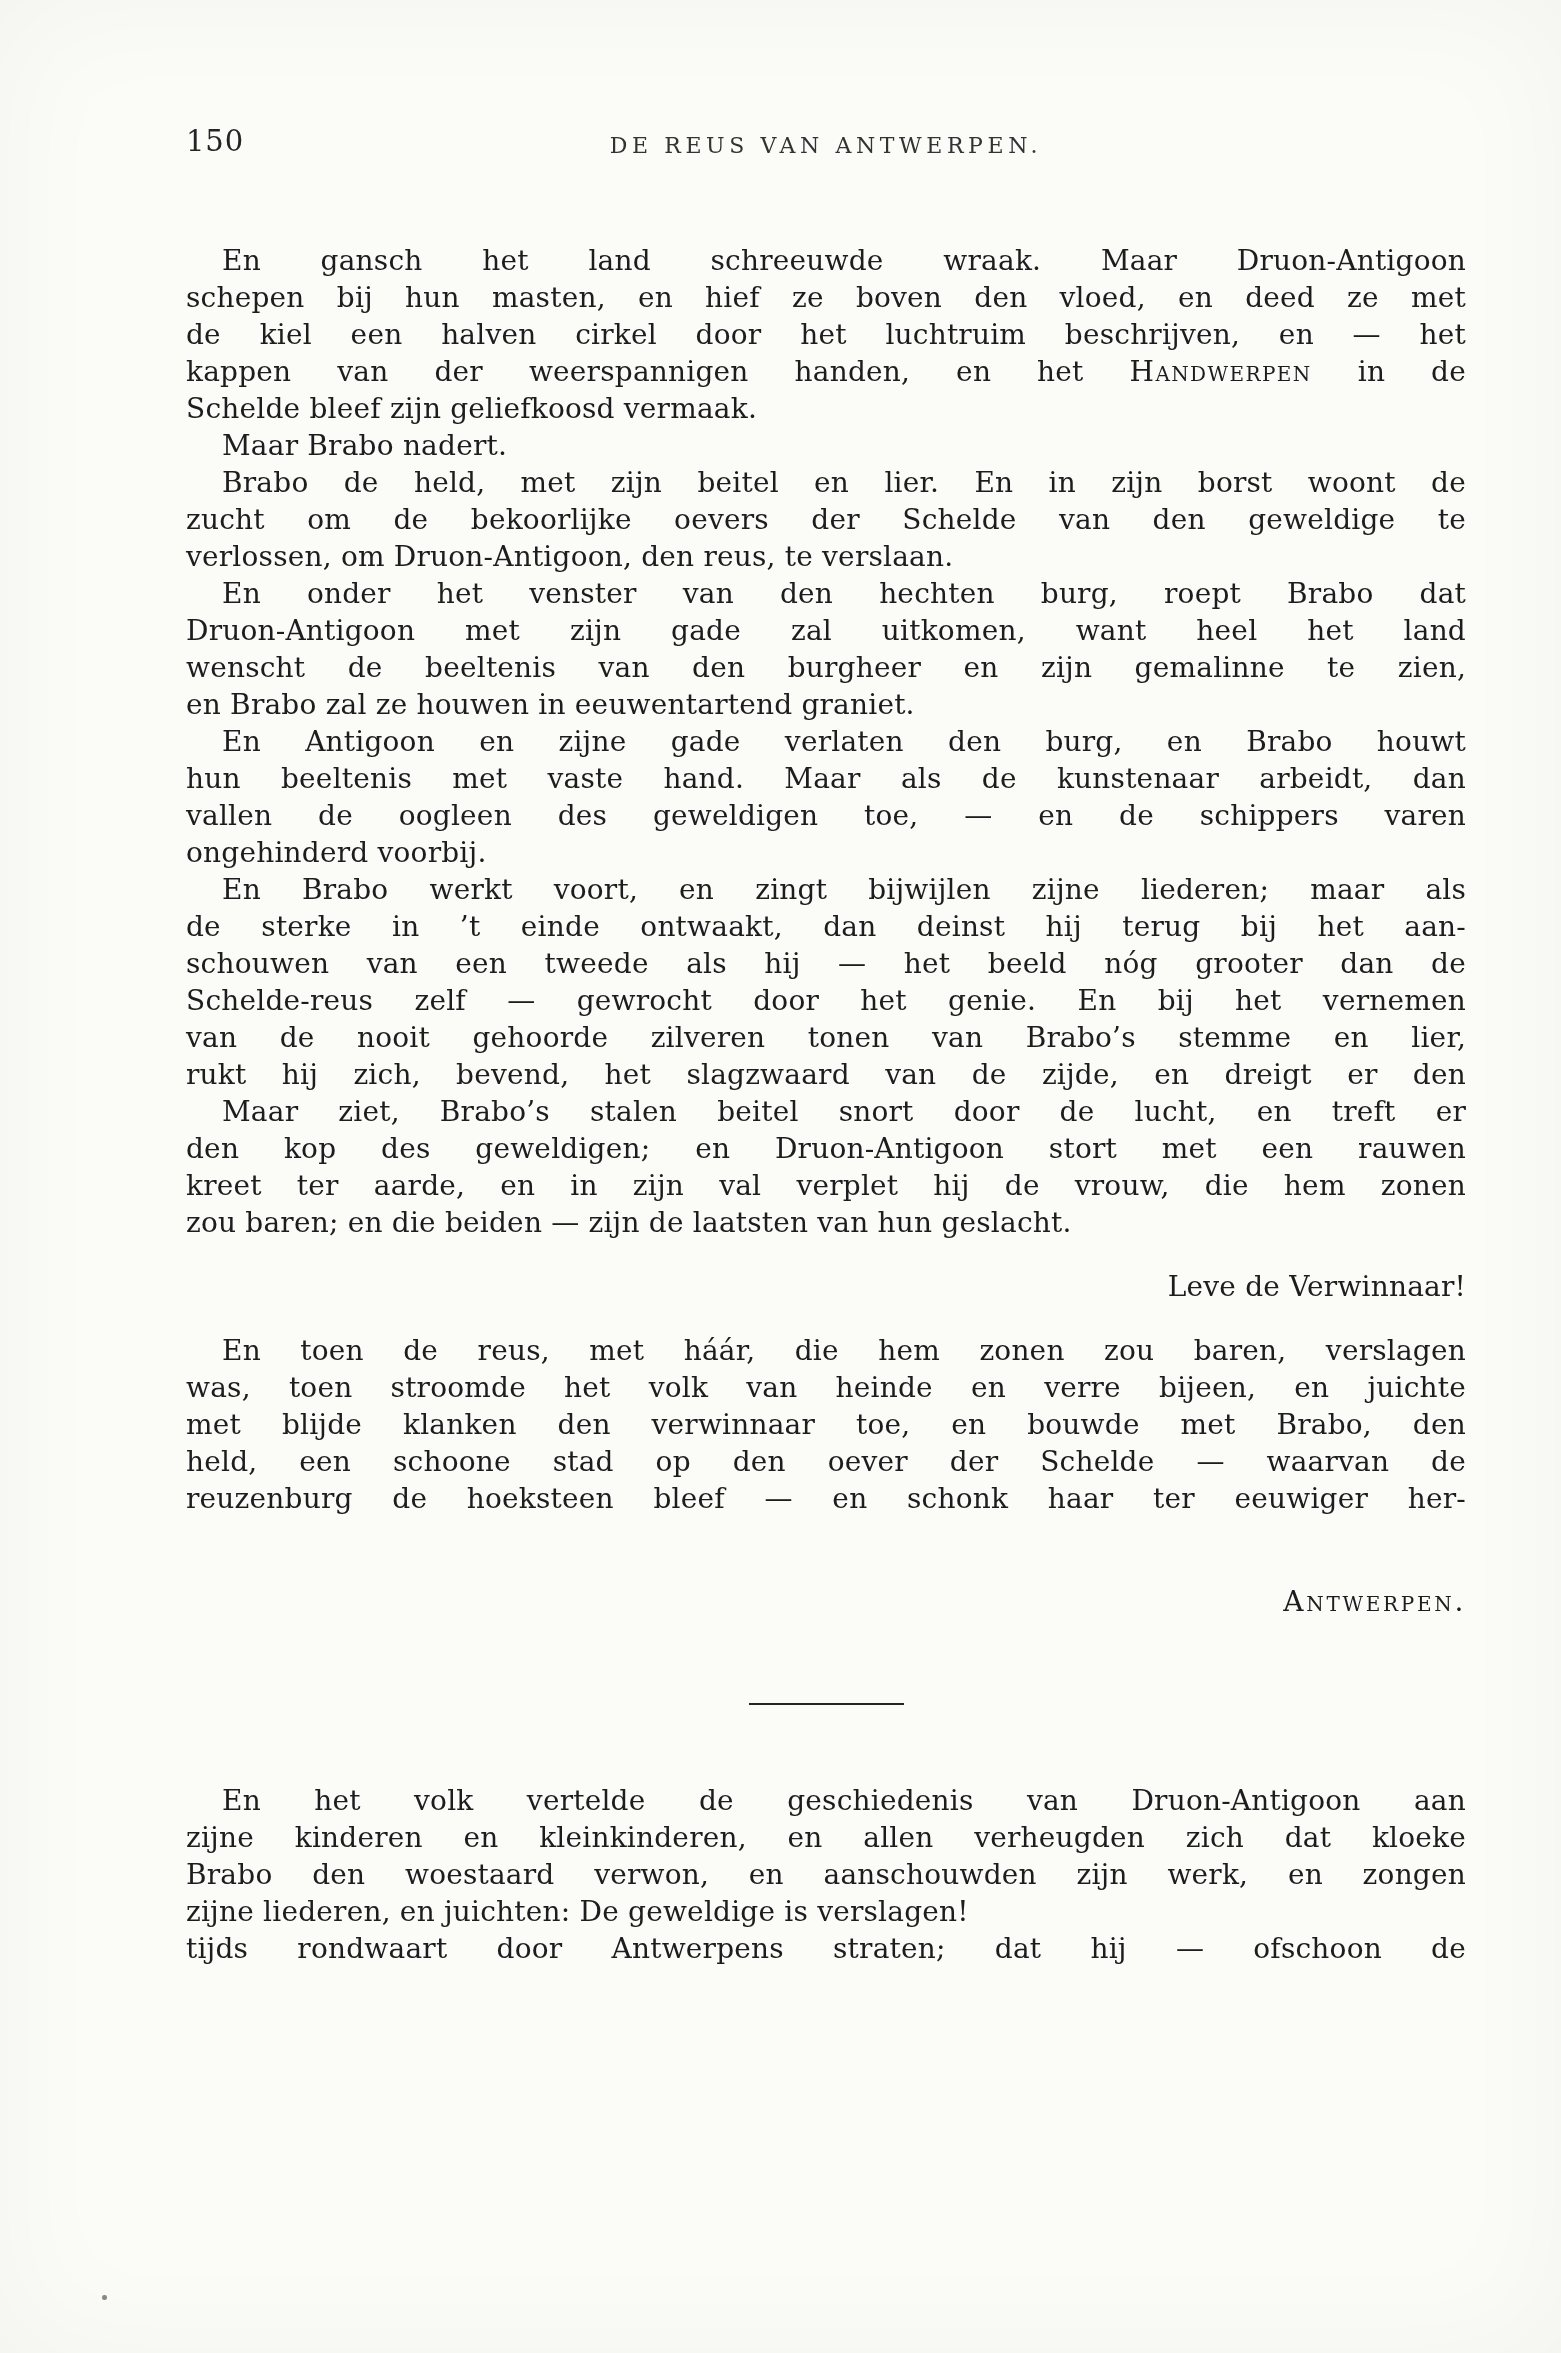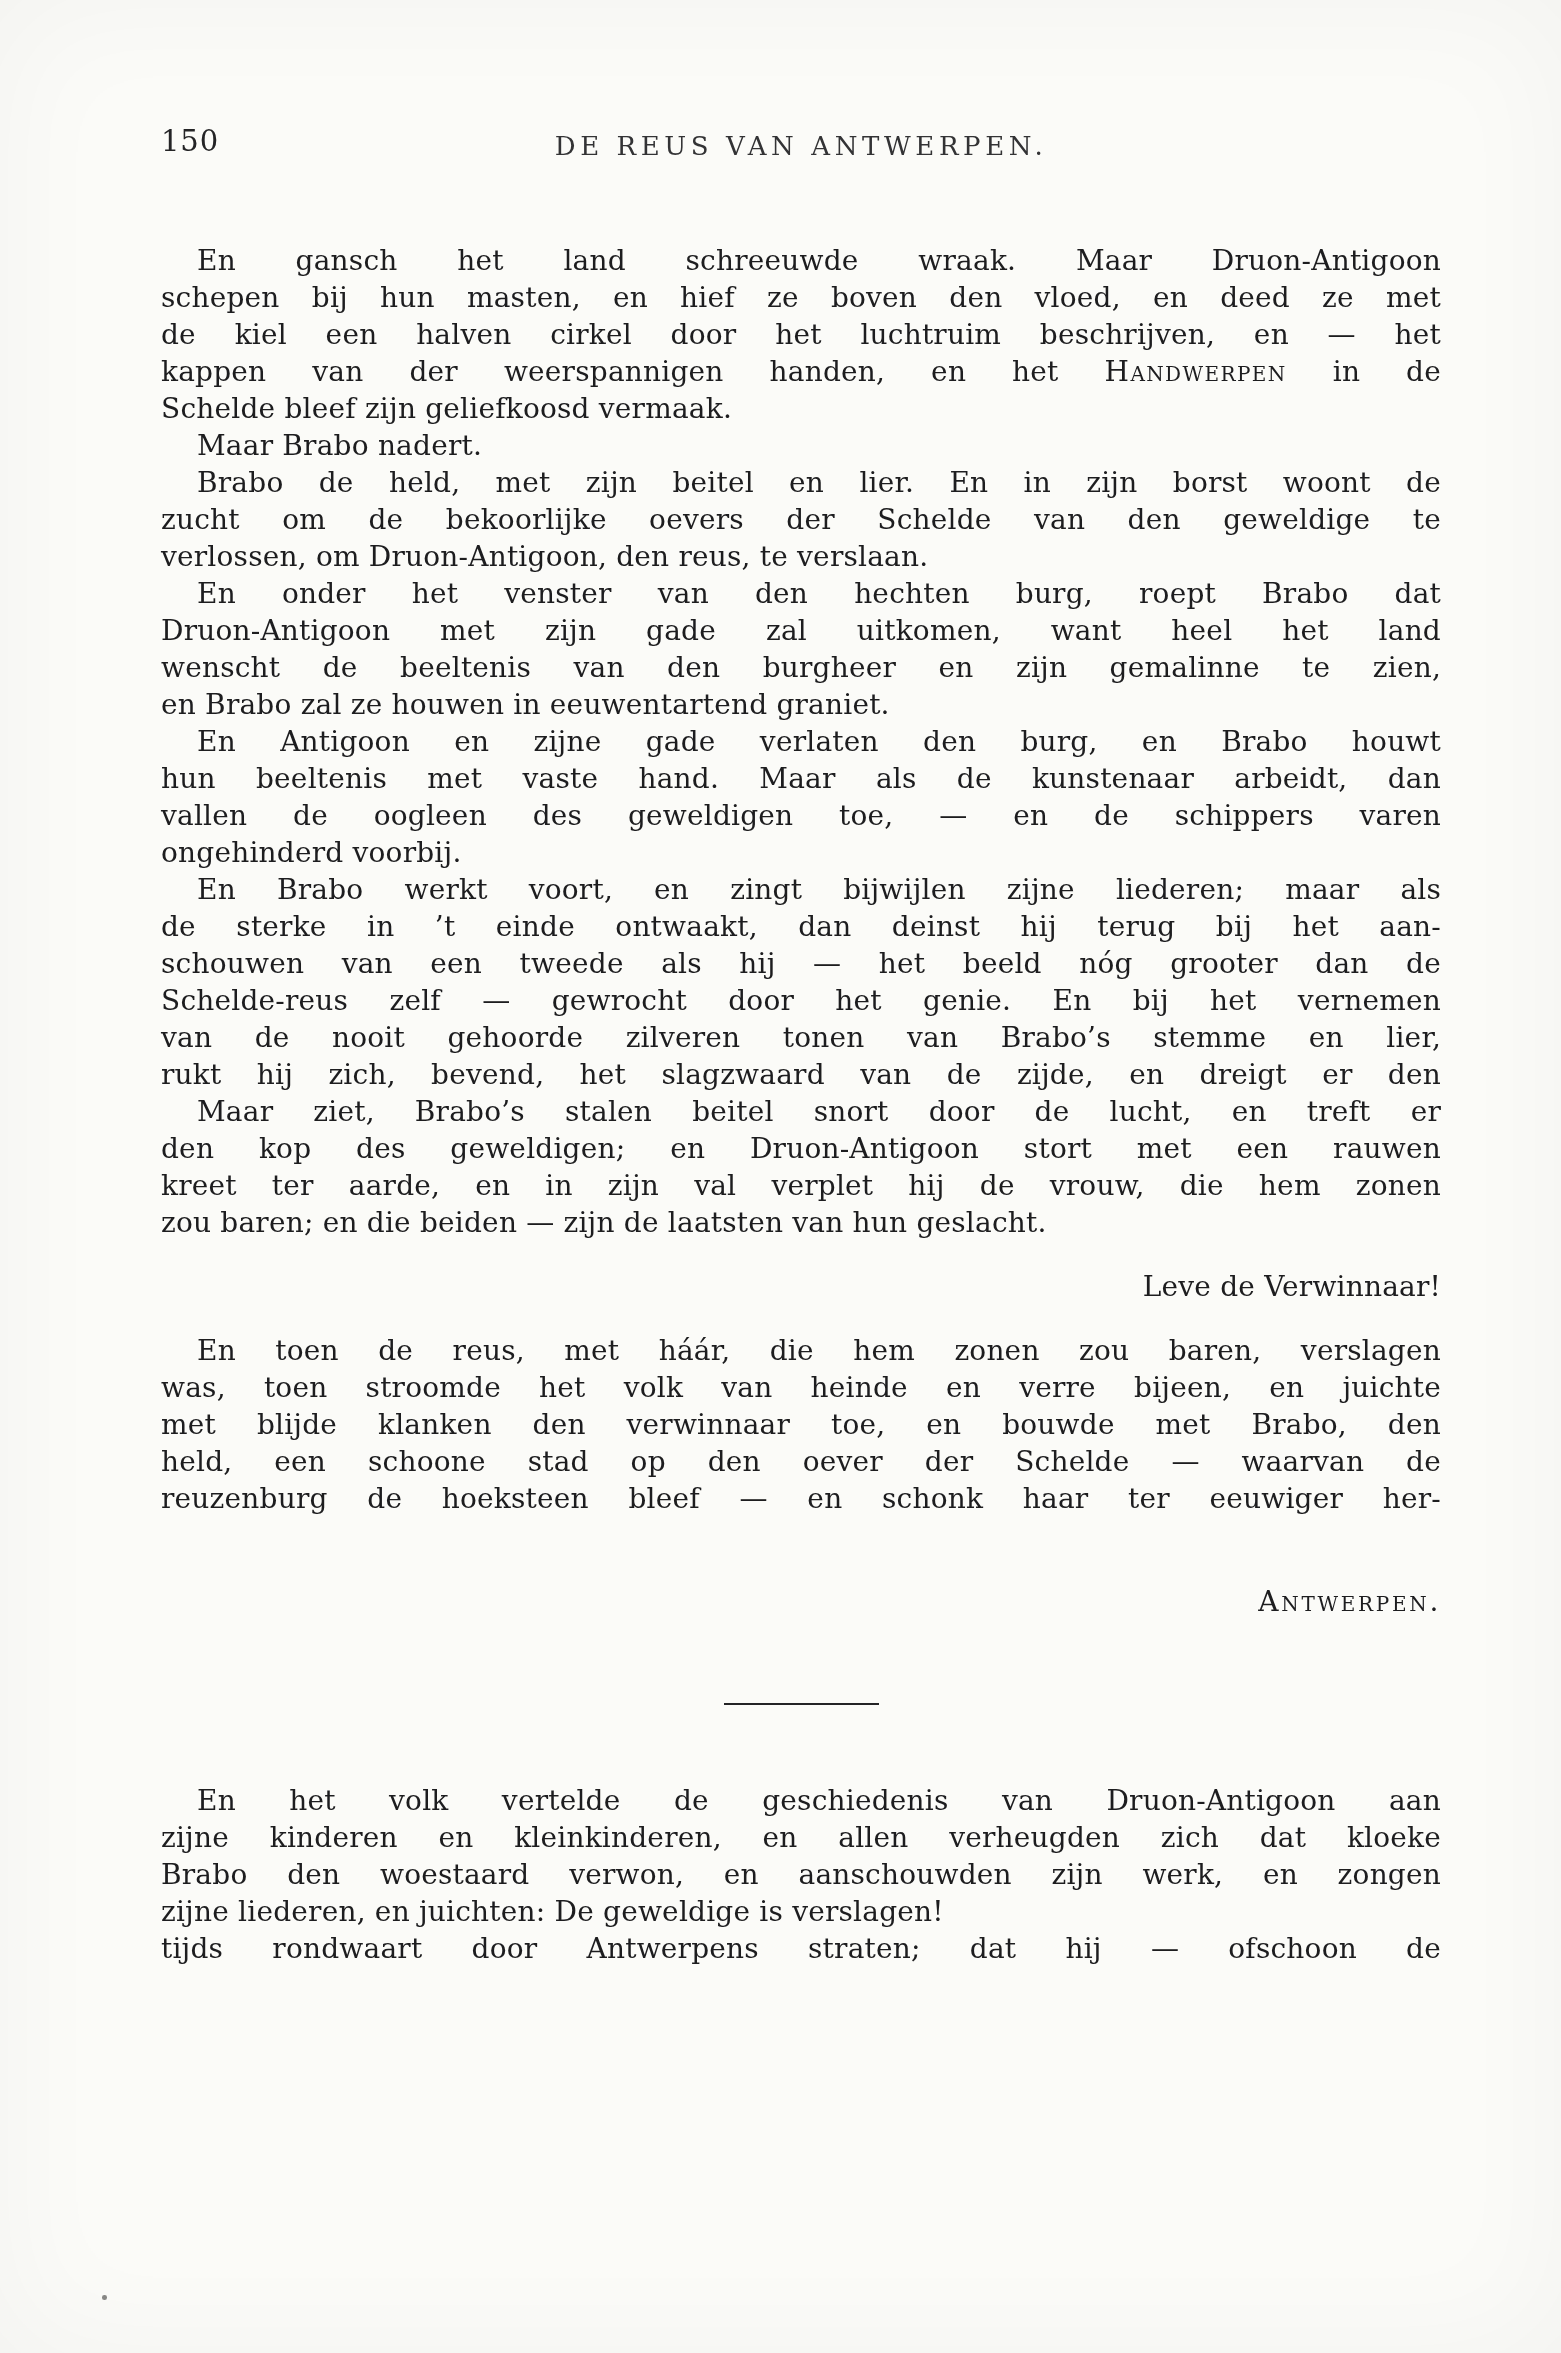--- a/index.html
+++ b/index.html
@@ -13,40 +13,40 @@
     height: 2354px;
     margin: 0 auto;
     background: #fbfbf8;
     box-shadow: inset 0 0 128px rgba(0,0,0,0.035);
     overflow: hidden;
     font-family: "DejaVu Serif", "Liberation Serif", serif;
     color: #1d1d1f;
   }
   .page-inner {
     position: absolute;
-    left: 161px;
+    left: 186px;
     top: 128px;
     width: 1280px;
   }
   .page-header {
     position: relative;
     height: 36px;
   }
   .page-number {
     position: absolute;
     left: 0;
     top: -3.6px;
     font-size: 29px;
     letter-spacing: 0.9px;
     color: #242426;
   }
   .running-title {
     display: block;
     text-align: center;
-    font-size: 26px;
+    font-size: 22px;
     letter-spacing: 4.6px;
     color: #333335;
     line-height: 36px;
   }
   .body-text {
     display: flex;
     flex-direction: column;
     margin-top: 78px;
     font-size: 28px;
     line-height: 37px;

